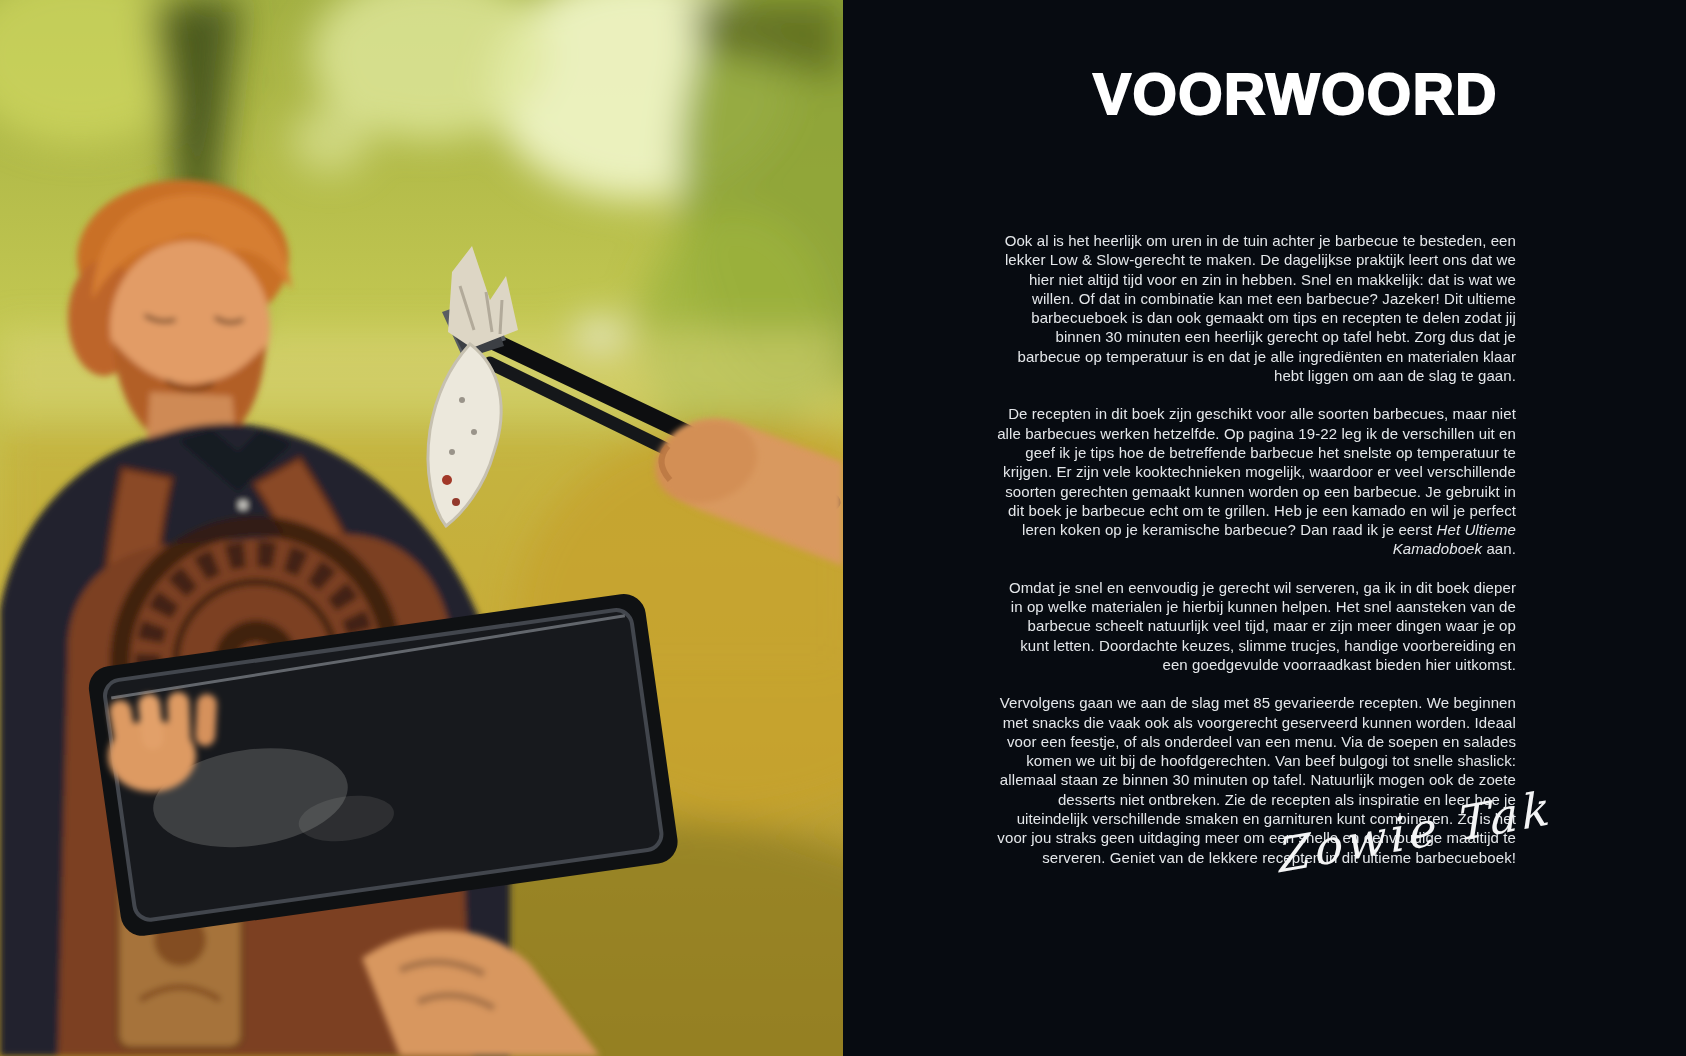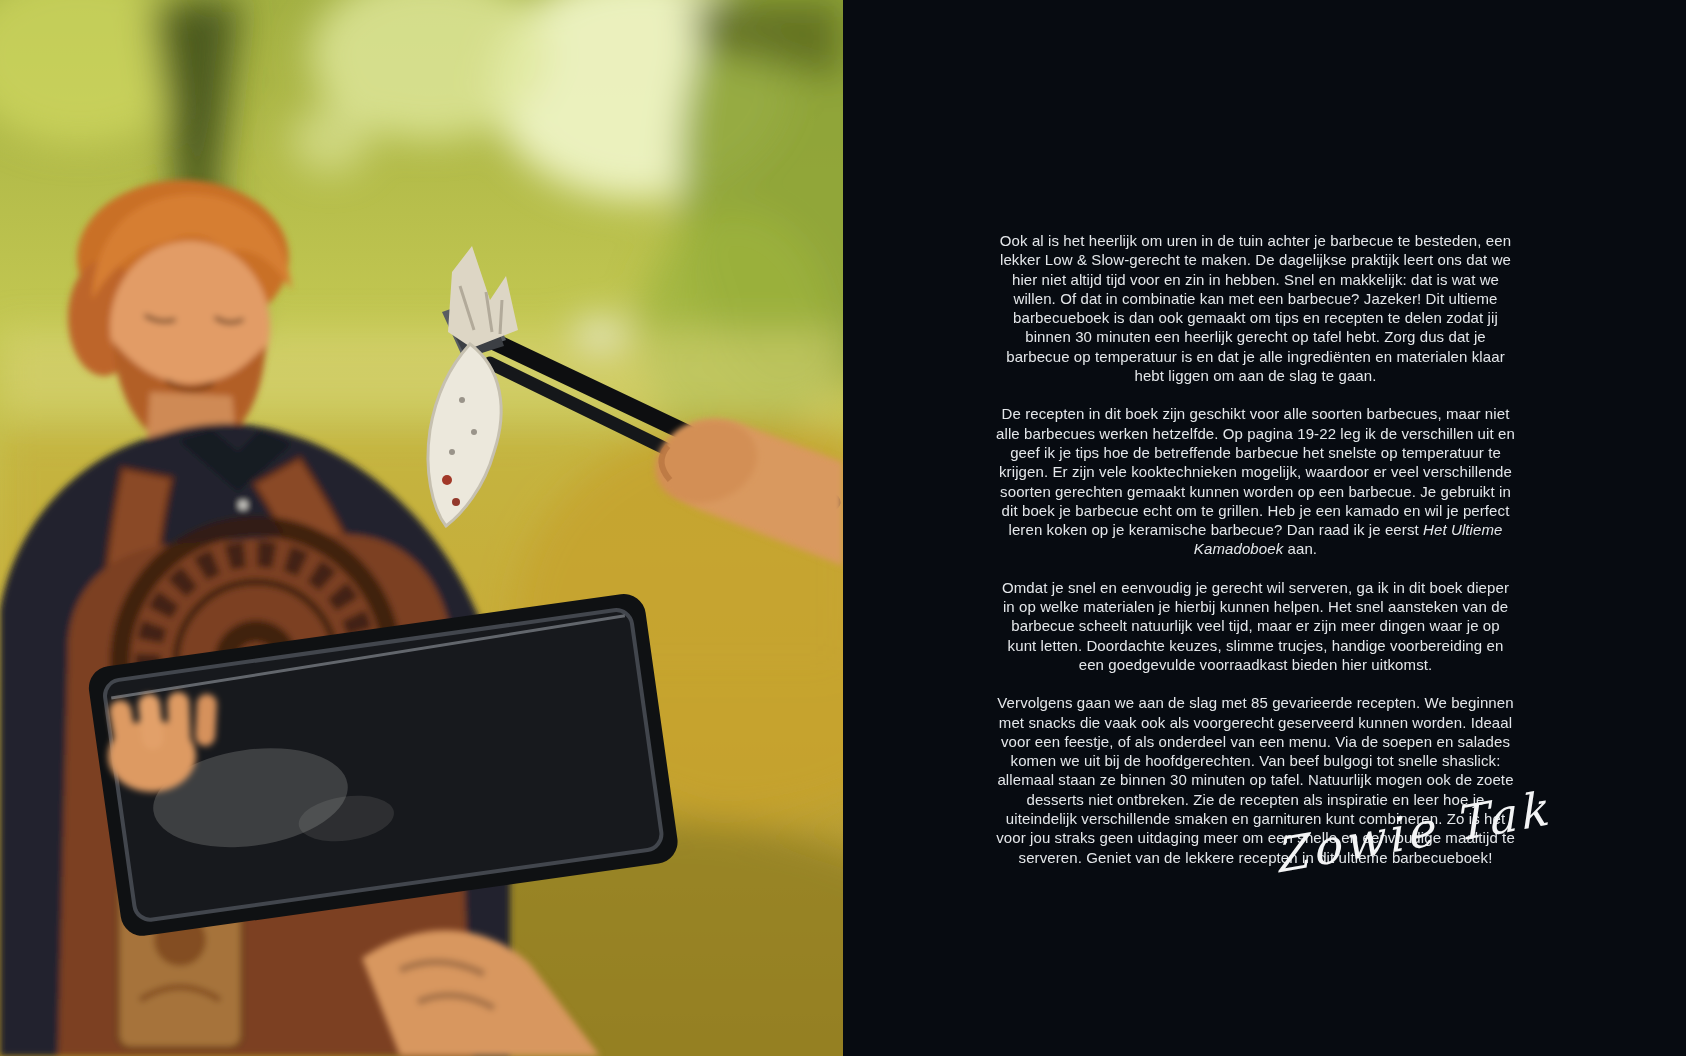--- a/index.html
+++ b/index.html
@@ -7,21 +7,21 @@
   .page-left{position:absolute;left:0;top:0;width:843px;height:1056px;overflow:hidden;}
   .page-right{position:absolute;left:843px;top:0;width:843px;height:1056px;background:#070b11;}
   .title{
     position:absolute;top:66px;right:188px;
     color:#ffffff;font-size:57px;font-weight:700;letter-spacing:1.5px;
     -webkit-text-stroke:2px #ffffff;line-height:1;white-space:nowrap;
   }
   .body-text{
     position:absolute;left:152px;top:231px;width:521px;
     color:#e4e7ea;font-size:15px;line-height:19.3px;letter-spacing:0.1px;
-    text-align:center;font-weight:400;
+    text-align:right;font-weight:400;
   }
   .body-text p{margin:0 0 19px 0;}
   .body-text em{font-style:italic;}
   .signature{
     position:absolute;left:436px;top:828px;
     color:#f3f4f5;font-family:"DejaVu Serif",serif;font-style:italic;
     font-size:47px;letter-spacing:4px;white-space:nowrap;
     transform:rotate(-10deg) skewX(-8deg);transform-origin:left center;
   }
 </style>
@@ -154,20 +154,21 @@
         <circle cx="462" cy="400" r="3" fill="#9a948a"></circle>
         <circle cx="474" cy="432" r="3" fill="#9a948a"></circle>
         <circle cx="452" cy="452" r="3" fill="#9a948a"></circle>
         <circle cx="447" cy="480" r="5" fill="#a23828"></circle>
         <circle cx="456" cy="502" r="4" fill="#93392c"></circle>
       </g>
     </svg>
   </div>
 
   <div class="page-right">
+    <div class="title">VOORWOORD</div>
 
     <div class="body-text">
       <p>Ook al is het heerlijk om uren in de tuin achter je barbecue te besteden, een lekker Low &amp; Slow-gerecht te maken. De dagelijkse praktijk leert ons dat we hier niet altijd tijd voor en zin in hebben. Snel en makkelijk: dat is wat we willen. Of dat in combinatie kan met een barbecue? Jazeker! Dit ultieme barbecueboek is dan ook gemaakt om tips en recepten te delen zodat jij binnen 30 minuten een heerlijk gerecht op tafel hebt. Zorg dus dat je barbecue op temperatuur is en dat je alle ingrediënten en materialen klaar hebt liggen om aan de slag te gaan.</p>
       <p><span>De recepten in dit boek zijn geschikt voor alle soorten barbecues, maar niet alle barbecues werken hetzelfde. Op pagina 19-22 leg ik de verschillen uit en geef ik je tips hoe de betreffende barbecue het snelste op temperatuur te krijgen. Er zijn vele kooktechnieken mogelijk, waardoor er veel verschillende soorten gerechten gemaakt kunnen worden op een barbecue. Je gebruikt in dit boek je barbecue echt om te grillen. Heb je een kamado en wil je perfect leren koken op je keramische barbecue? Dan raad ik je eerst </span><em>Het Ultieme Kamadoboek</em><span> aan.</span></p>
       <p>Omdat je snel en eenvoudig je gerecht wil serveren, ga ik in dit boek dieper in op welke materialen je hierbij kunnen helpen. Het snel aansteken van de barbecue scheelt natuurlijk veel tijd, maar er zijn meer dingen waar je op kunt letten. Doordachte keuzes, slimme trucjes, handige voorbereiding en een goedgevulde voorraadkast bieden hier uitkomst.</p>
       <p>Vervolgens gaan we aan de slag met 85 gevarieerde recepten. We beginnen met snacks die vaak ook als voorgerecht geserveerd kunnen worden. Ideaal voor een feestje, of als onderdeel van een menu. Via de soepen en salades komen we uit bij de hoofdgerechten. Van beef bulgogi tot snelle shaslick: allemaal staan ze binnen 30 minuten op tafel. Natuurlijk mogen ook de zoete desserts niet ontbreken. Zie de recepten als inspiratie en leer hoe je uiteindelijk verschillende smaken en garnituren kunt combineren. Zo is het voor jou straks geen uitdaging meer om een snelle en eenvoudige maaltijd te serveren. Geniet van de lekkere recepten in dit ultieme barbecueboek!</p>
     </div>
 
     <div class="signature">Zowie Tak</div>
   </div>

